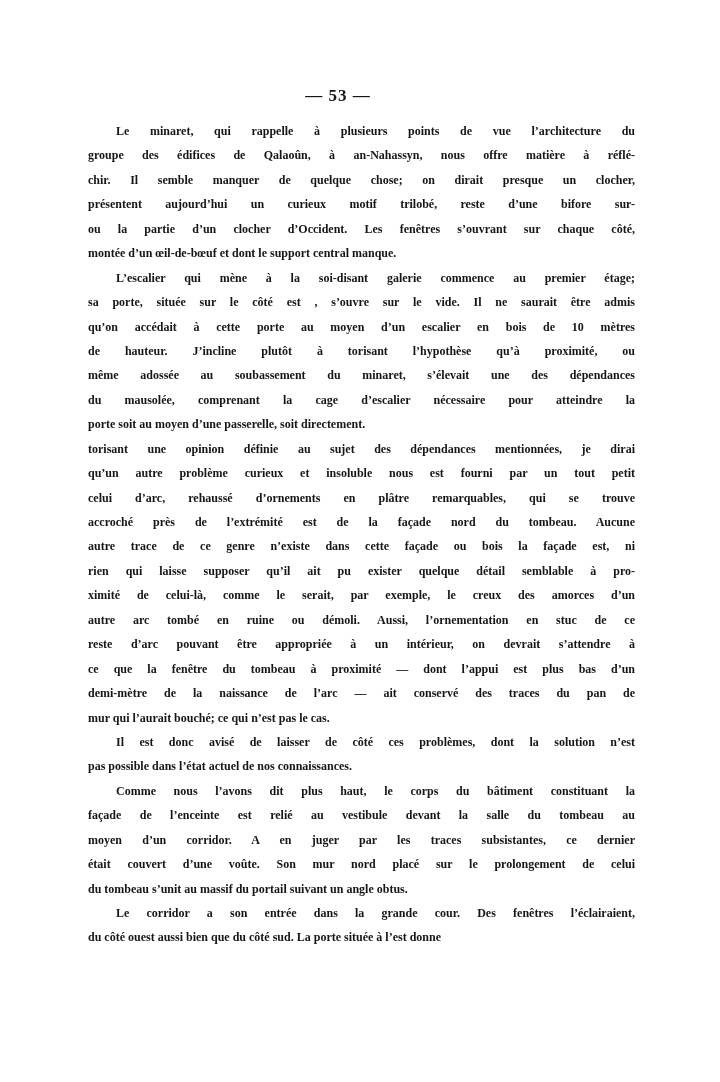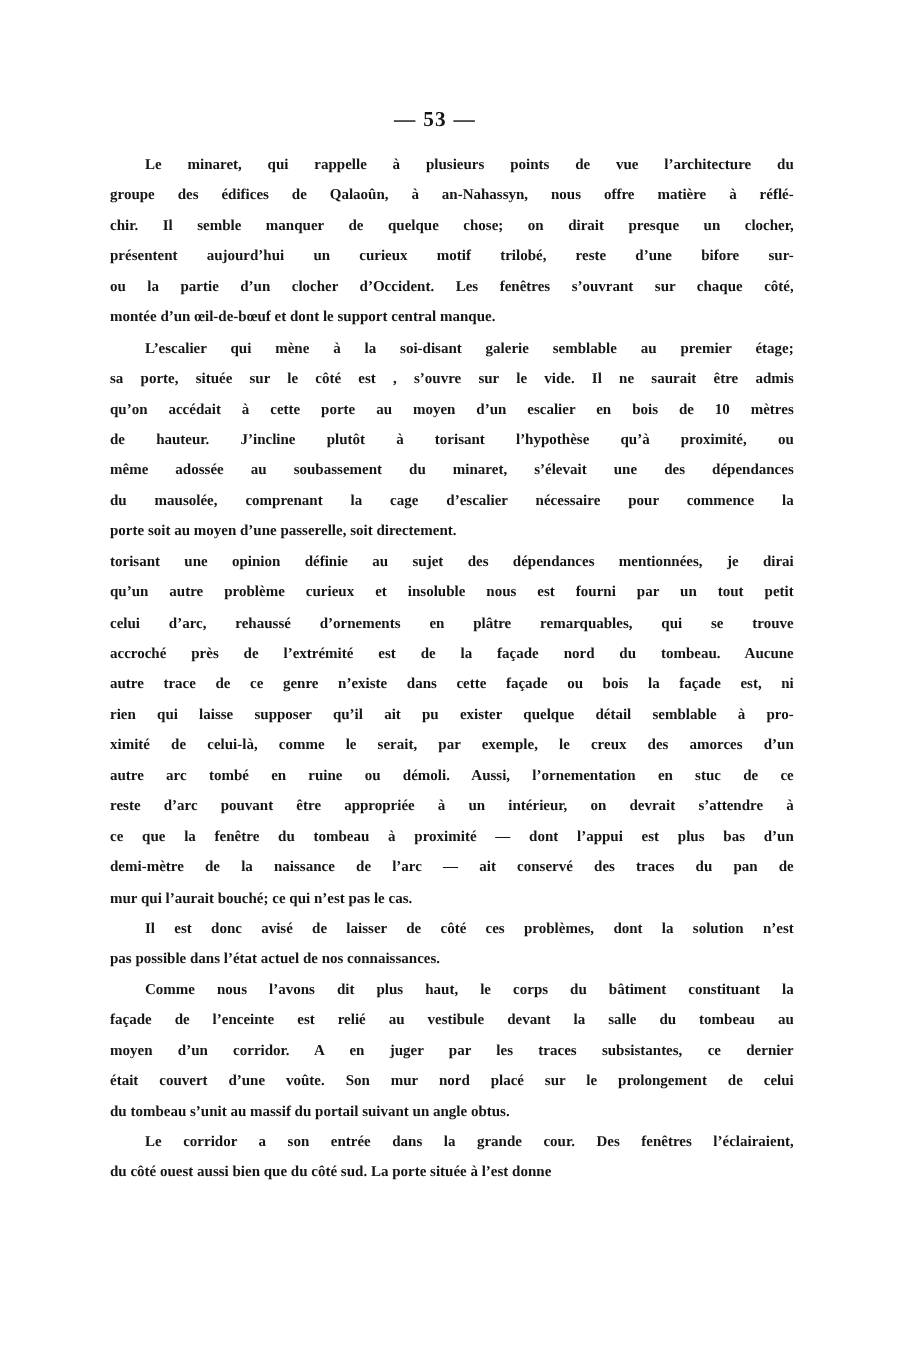--- a/index.html
+++ b/index.html
@@ -12,21 +12,21 @@
     width: 720px;
     height: 1082px;
     background: #ffffff;
     overflow: hidden;
     font-family: "Liberation Serif", "DejaVu Serif", serif;
     color: #161616;
   }
   .page-number {
     position: absolute;
     top: 86px;
-    left: 16px;
+    left: 6px;
     width: 664px;
     text-align: center;
     font-size: 17px;
     font-weight: 700;
     letter-spacing: 1px;
   }
   .text-block {
     position: absolute;
     left: 88px;
     top: 119px;
@@ -61,26 +61,26 @@
   <div class="text-block">
       <div class="paragraph">
         <div class="line first">Le minaret, qui rappelle à plusieurs points de vue l’architecture du</div>
         <div class="line">groupe des édifices de Qalaoûn, à an-Nahassyn, nous offre matière à réflé-</div>
         <div class="line">chir. Il semble manquer de quelque chose; on dirait presque un clocher,</div>
         <div class="line">présentent aujourd’hui un curieux motif trilobé, reste d’une bifore sur-</div>
         <div class="line">ou la partie d’un clocher d’Occident. Les fenêtres s’ouvrant sur chaque côté,</div>
         <div class="line last">montée d’un œil-de-bœuf et dont le support central manque.</div>
       </div>
       <div class="paragraph">
-        <div class="line first">L’escalier qui mène à la soi-disant galerie semblable au premier étage;</div>
+        <div class="line first">L’escalier qui mène à la soi-disant galerie commence au premier étage;</div>
         <div class="line">sa porte, située sur le côté est , s’ouvre sur le vide. Il ne saurait être admis</div>
         <div class="line">qu’on accédait à cette porte au moyen d’un escalier en bois de 10 mètres</div>
         <div class="line">de hauteur. J’incline plutôt à torisant l’hypothèse qu’à proximité, ou</div>
         <div class="line">même adossée au soubassement du minaret, s’élevait une des dépendances</div>
-        <div class="line">du mausolée, comprenant la cage d’escalier nécessaire pour commence la</div>
+        <div class="line">du mausolée, comprenant la cage d’escalier nécessaire pour atteindre la</div>
         <div class="line last">porte soit au moyen d’une passerelle, soit directement.</div>
       </div>
       <div class="paragraph">
         <div class="line">torisant une opinion définie au sujet des dépendances mentionnées, je dirai</div>
         <div class="line">qu’un autre problème curieux et insoluble nous est fourni par un tout petit</div>
         <div class="line">celui d’arc, rehaussé d’ornements en plâtre remarquables, qui se trouve</div>
         <div class="line">accroché près de l’extrémité est de la façade nord du tombeau. Aucune</div>
         <div class="line">autre trace de ce genre n’existe dans cette façade ou bois la façade est, ni</div>
         <div class="line">rien qui laisse supposer qu’il ait pu exister quelque détail semblable à pro-</div>
         <div class="line">ximité de celui-là, comme le serait, par exemple, le creux des amorces d’un</div>

